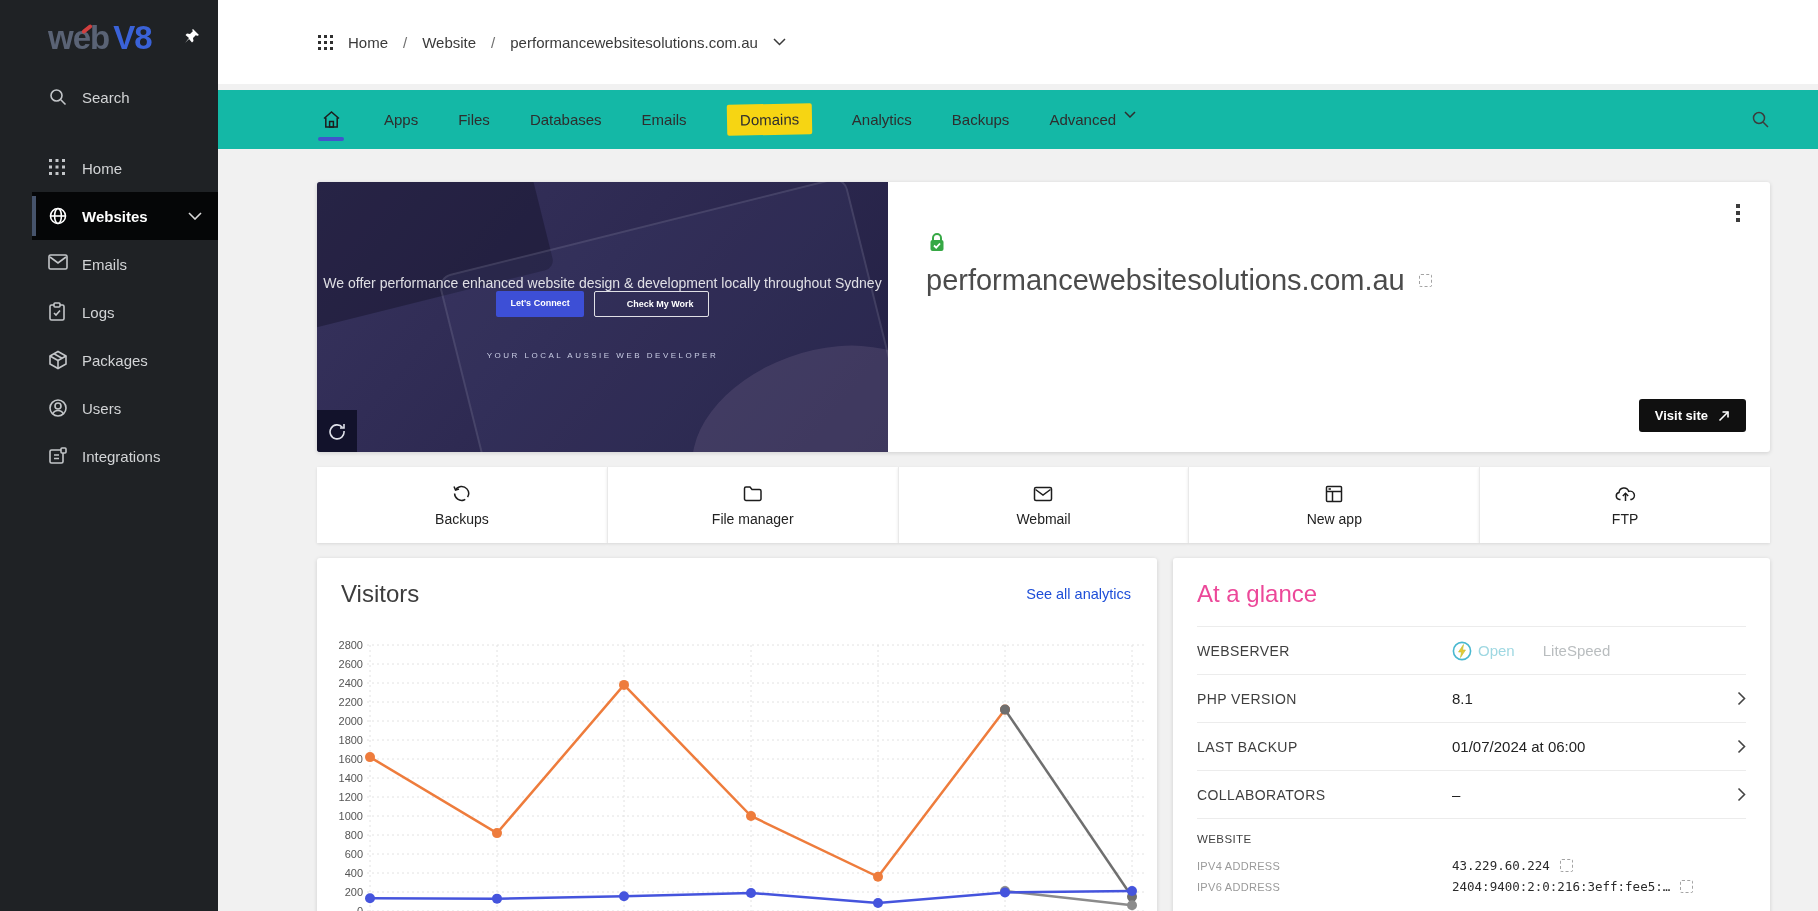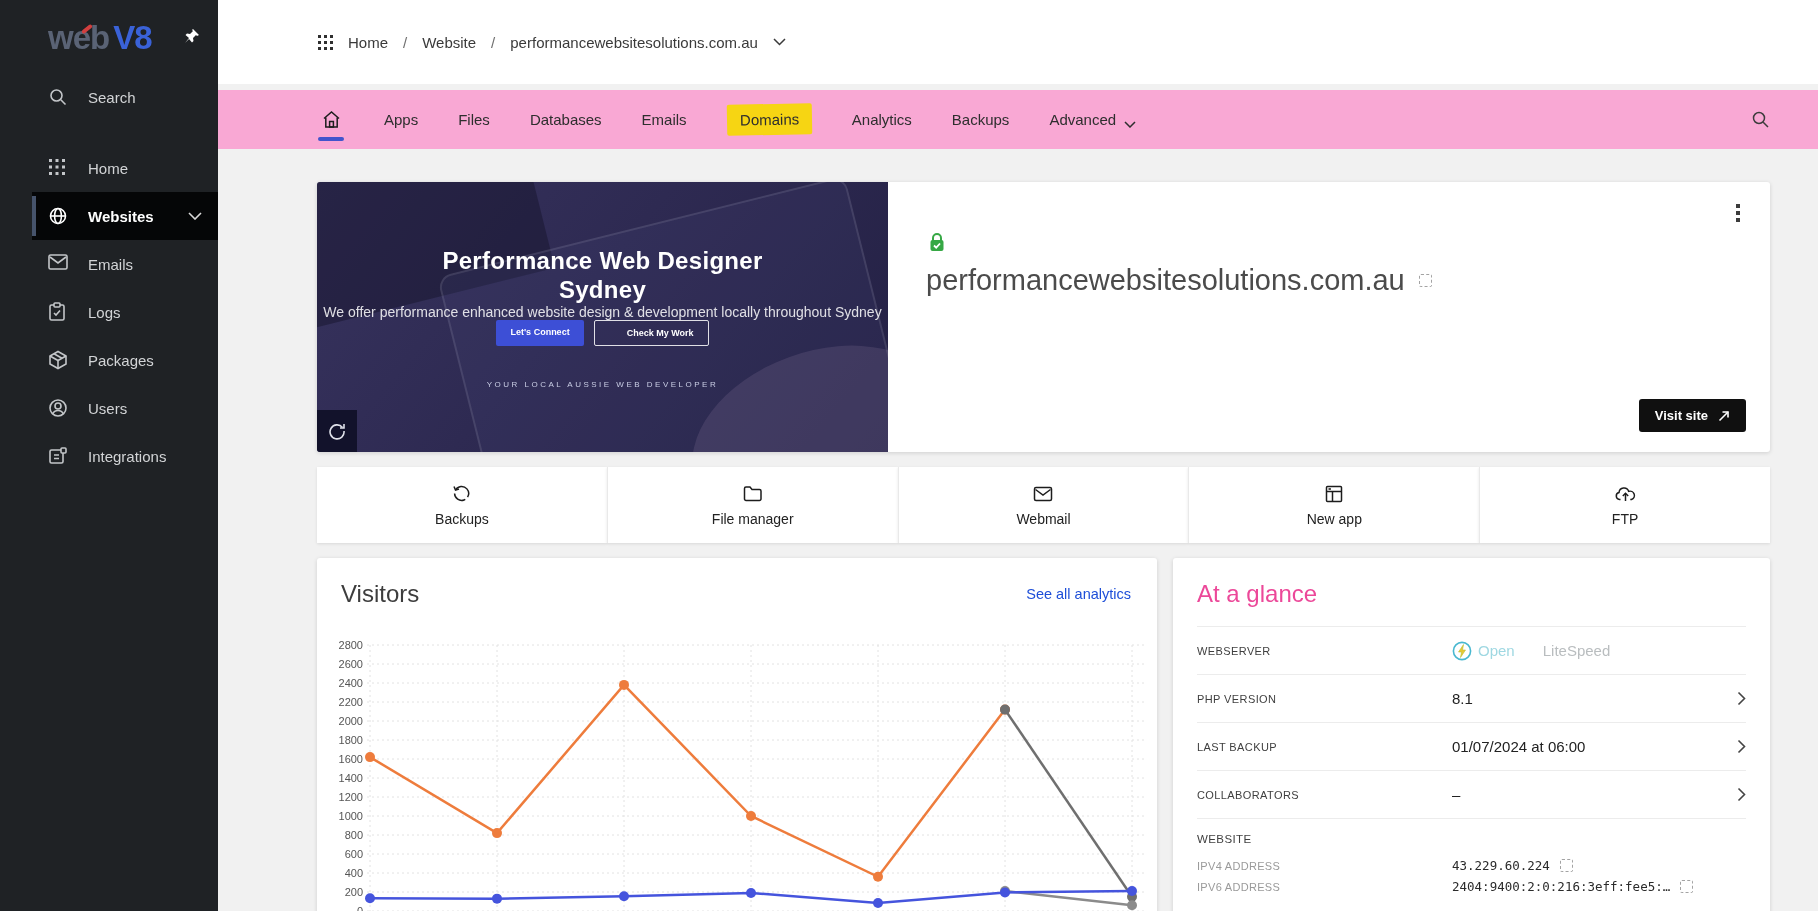--- a/index.html
+++ b/index.html
@@ -13,34 +13,34 @@
   svg { display:block; }
 
   
   .sidebar { position:absolute; left:0; top:0; width:218px; height:911px; background:#1f2225; z-index:5;padding-left:32px; }
   .logo-row { position:relative; height:70px; padding:20px 18px 0 16px; display:flex; align-items:flex-start; justify-content:space-between; }
   .logo { position:relative; font-weight:700; font-size:33px; line-height:36px; letter-spacing:-1px; cursor:default; }
   .logo .lw { color:#5a6375; }
   .logo .lv { color:#3a62d8; margin-left:4px; }
   .logo .needle { position:absolute; left:33px; top:7px; width:12px; height:4px; background:#d23f3f; border-radius:2px; transform:rotate(-38deg); }
   .pin { margin-top:8px; }
-  .side-item { display:flex; align-items:center; gap:20px; height:42px; padding:0 16px; color:#d2d4d6; font-size:15px; cursor:pointer; position:relative; }
+  .side-item { display:flex; align-items:center; gap:14px; height:42px; padding:0 16px; color:#d2d4d6; font-size:15px; cursor:pointer; position:relative; }
   .side-item .s-ic { width:20px; height:20px; color:#c3c6c9; flex:0 0 20px; }
   .side-search { margin:6px 0 26px 0; }
   .side-item.active { background:#050607; height:48px; color:#fff; font-weight:700; }
   .side-item.active::before { content:""; position:absolute; left:0; top:4px; bottom:4px; width:4px; background:#46536b; }
   .side-item .chev { margin-left:auto; }
   .nav-list .side-item { height:48px; }
 
   
   .topbar { position:absolute; left:218px; top:0; width:1600px; height:84px; background:#fff; display:flex; align-items:center; }
   .breadcrumb { display:flex; align-items:center; gap:15px; margin-left:100px; font-size:15px; color:#3a3a3a; }
   .breadcrumb .sep { color:#6f6f6f; }
   .crumb { cursor:pointer; }
-  .tabbar { position:absolute; left:218px; top:90px; width:1600px; height:59px; background:#f9a8d4; display:flex; align-items:center; }
+  .tabbar { position:absolute; left:218px; top:90px; width:1600px; height:59px; background:#14b8a6; display:flex; align-items:center; }
   .tabs { display:flex; align-items:center; gap:40px; margin-left:100px; font-size:15px; color:#2e2e2e; }
   .tab { cursor:pointer; position:relative; padding:6px 0; }
   .tab-home { position:relative; width:26px; height:42px; display:flex; align-items:center; justify-content:center; }
   .tab-home .underline { position:absolute; bottom:0; left:0; width:26px; height:4px; border-radius:3px; background:#4254cc; }
   .hl-domains { background:#f6d513; padding:7px 13px; transform:rotate(-1deg); display:inline-block; border-radius:2px; }
   .tab-search { margin-left:auto; margin-right:48px; cursor:pointer; }
 
   
   .card { background:#fff; border-radius:3px; box-shadow:0 1px 4px rgba(0,0,0,.14); }
   .site-card { position:absolute; left:317px; top:182px; width:1453px; height:270px; }
@@ -77,21 +77,21 @@
   .visitors-card { position:absolute; left:317px; top:558px; width:840px; height:380px; padding:0; }
   .vc-head { display:flex; align-items:center; justify-content:space-between; padding:22px 26px 0 24px; }
   .vc-title { font-size:24px; color:#3d3d3d; font-weight:400; }
   .vc-link { font-size:14.5px; color:#1d4ed8; cursor:pointer; }
   .chart-wrap { position:absolute; left:10px; top:70px; width:822px; height:310px; }
 
   .glance-card { position:absolute; left:1173px; top:558px; width:597px; height:380px; padding:0 24px; }
   .gl-title { font-size:24px; color:#ec4899; font-weight:400; padding:22px 0 18px 0; }
   .gl-row { display:flex; align-items:center; height:48px; border-top:1px solid #ececec; }
   .gl-row:first-of-type { border-top:none; }
-  .gl-label { width:255px; font-size:11px; color:#3f3f3f; letter-spacing:.4px; }
+  .gl-label { width:255px; font-size:14px; color:#3f3f3f; letter-spacing:.4px; }
   .gl-value { flex:1; font-size:15px; color:#222; display:flex; align-items:center; gap:8px; }
   .gl-chev { color:#444; cursor:pointer; }
   .ols { display:flex; align-items:center; gap:6px; font-size:15px; }
   .ols .o { color:#9fd8e2; } .ols .l { color:#b9bdbf;margin-left:28px; }
   .ws-section { padding-top:14px; border-top:1px solid #ececec; }
   .ws-title { font-size:11.5px; color:#3f3f3f; letter-spacing:.4px; padding-bottom:10px; }
   .ws-row { display:flex; align-items:center; height:21px; }
   .ws-label { width:255px; font-size:11px; color:#9a9a9a; letter-spacing:.3px; }
   .ws-value { font-family:"DejaVu Sans Mono", monospace; font-size:12.5px; color:#2b2b2b; display:flex; align-items:center; gap:10px; }
 </style>
@@ -250,45 +250,41 @@
       </span>
       <span class="underline"></span>
     </div>
     <span class="tab">Apps</span>
     <span class="tab">Files</span>
     <span class="tab">Databases</span>
     <span class="tab">Emails</span>
     <span class="tab hl-domains">Domains</span>
     <span class="tab">Analytics</span>
     <span class="tab">Backups</span>
-    <span class="tab" style="display:flex;align-items:flex-end;gap:8px;">
+    <span class="tab" style="display:flex;align-items:flex-start;gap:8px;">
       <span>Advanced</span>
       <svg width="12" height="7" viewBox="0 0 12 7" fill="none" stroke="#2e2e2e" stroke-width="1.5">
           <polyline points="1,1 6,6 11,1"></polyline>
         </svg>
     </span>
   </div>
   <span class="tab-search">
     <svg width="19" height="19" viewBox="0 0 19 19" fill="none" stroke="#3c3c3c" stroke-width="1.5">
         <circle cx="8" cy="8" r="5.5"></circle>
         <line x1="12.2" y1="12.2" x2="17" y2="17"></line>
       </svg>
   </span>
 </nav>
 
 <section class="card site-card">
   <div class="preview">
     <div class="desk"></div>
     <div class="tablet"></div>
     <div class="hand"></div>
     <div class="preview-inner">
-      <div class="pv-title">
-        <div>Performance Web Designer</div>
-        <div>Sydney</div>
-      </div>
       <div class="pv-sub">We offer performance enhanced website design &amp; development locally throughout Sydney</div>
       <div class="pv-btns">
         <span class="pv-btn primary">Let's Connect</span>
         <span class="pv-btn secondary">Check My Work</span>
       </div>
       <div class="pv-tag">YOUR LOCAL AUSSIE WEB DEVELOPER</div>
     </div>
     <div class="pv-refresh">
       <svg width="18" height="18" viewBox="0 0 18 18" fill="none" stroke="#dfe1ea" stroke-width="1.6">
           <path d="M14.5 5.5A7 7 0 1 0 16 9"></path>

